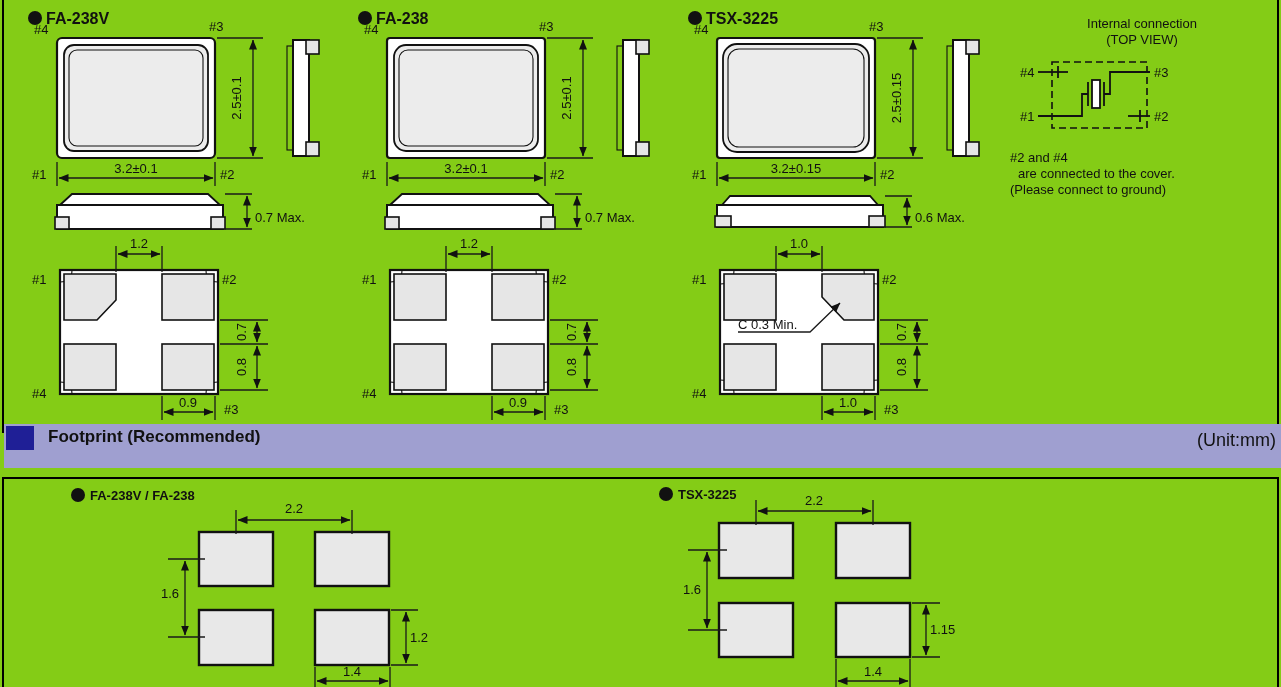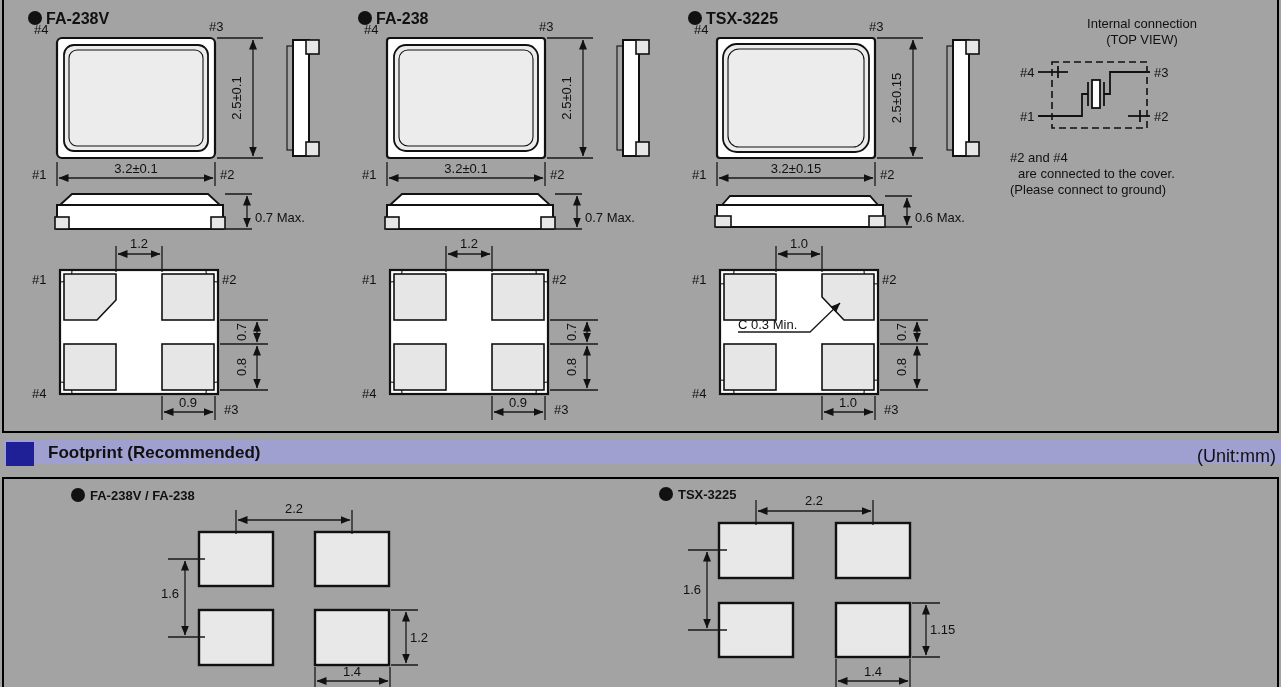--- a/index.html
+++ b/index.html
@@ -1,34 +1,34 @@
 <!DOCTYPE html>
 <html><head>
 <meta charset="utf-8">
 <style>
   *{box-sizing:border-box}
   html,body{margin:0;padding:0;background:#fff}
-  #stage{position:relative;width:1281px;height:687px;overflow:hidden;background:#a3a3a3;
+  #stage{position:relative;width:1281px;height:687px;overflow:hidden;background:#84cc16;
          font-family:"Liberation Sans",sans-serif;color:#111}
   .abs{position:absolute}
   svg text{font-family:"Liberation Sans",sans-serif;font-size:13px;fill:#111}
   svg .tt{font-size:16px;font-weight:bold}
   svg .tt2{font-size:13px;font-weight:bold}
   .blt{fill:#111}
   .ol{fill:#fff;stroke:#111;stroke-width:2.2}
   .olg{fill:#ececec;stroke:#111;stroke-width:1.8}
   .oln{fill:none;stroke:#111;stroke-width:1.1}
   .pad{fill:#e6e6e6;stroke:#111;stroke-width:1.6}
   .pad2{fill:#e8e8e8;stroke:#111;stroke-width:2.4}
   .dl{fill:none;stroke:#1a1a1a;stroke-width:1.3}
   .wire{fill:none;stroke:#111;stroke-width:1.8}
   .dashed{fill:none;stroke:#111;stroke-width:1.6;stroke-dasharray:7 4}
   #box1{left:2px;top:-4px;width:1277px;height:437px;border:2px solid #000}
   #box2{left:2px;top:477px;width:1277px;height:228px;border:2px solid #000}
-  #hdr{left:4px;top:440px;width:1277px;height:24px;background:#9f9fd0}
+  #hdr{left:4px;top:424px;width:1277px;height:44px;background:#9f9fd0}
   #hdr .sq{position:absolute;left:2px;top:2px;width:28px;height:24px;background:#1f1f96}
   #hdr .t{position:absolute;left:44px;top:3px;font-size:17px;font-weight:bold}
   #hdr .u{position:absolute;right:5px;top:6px;font-size:18px}
 </style>
 </head>
 <body>
 
 <div id="stage">
 
   <div id="box1" class="abs"></div>

